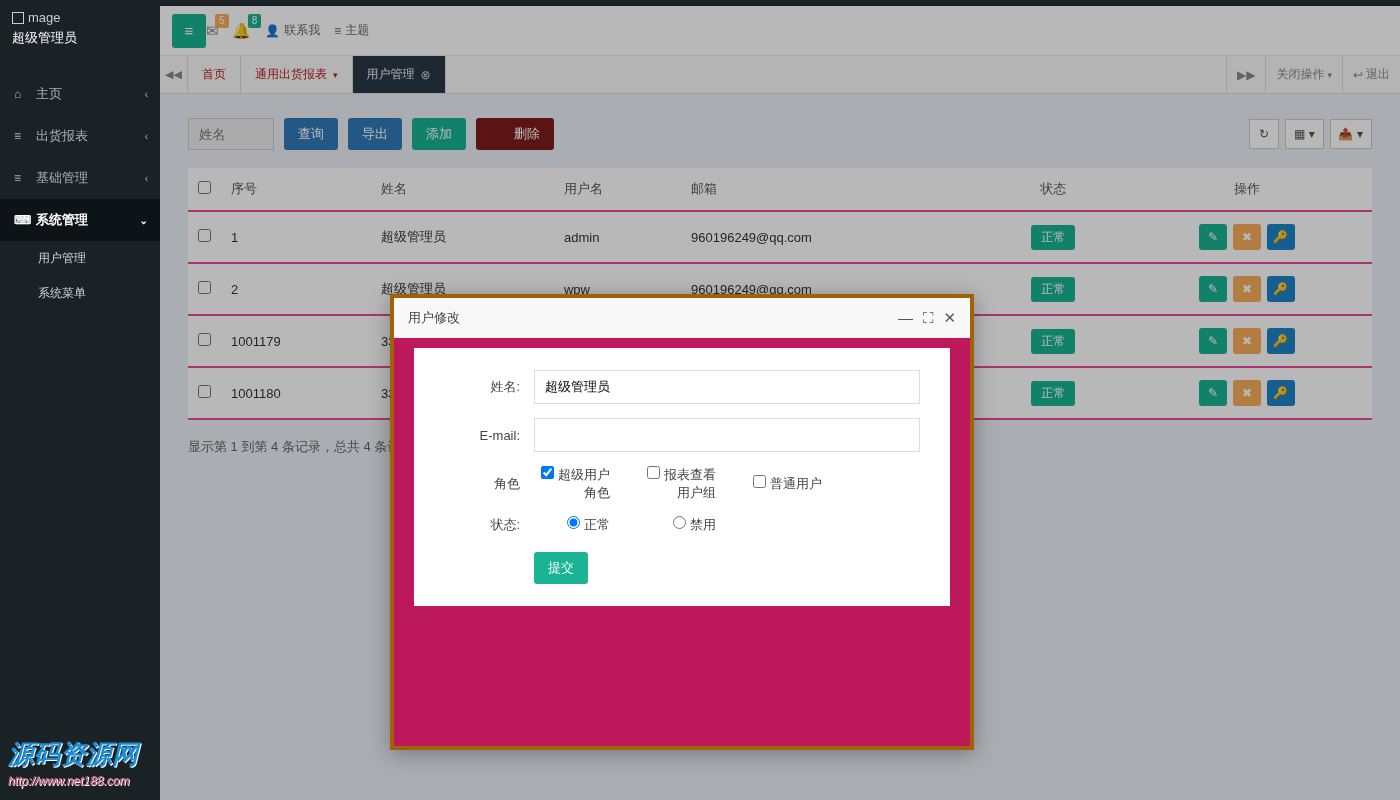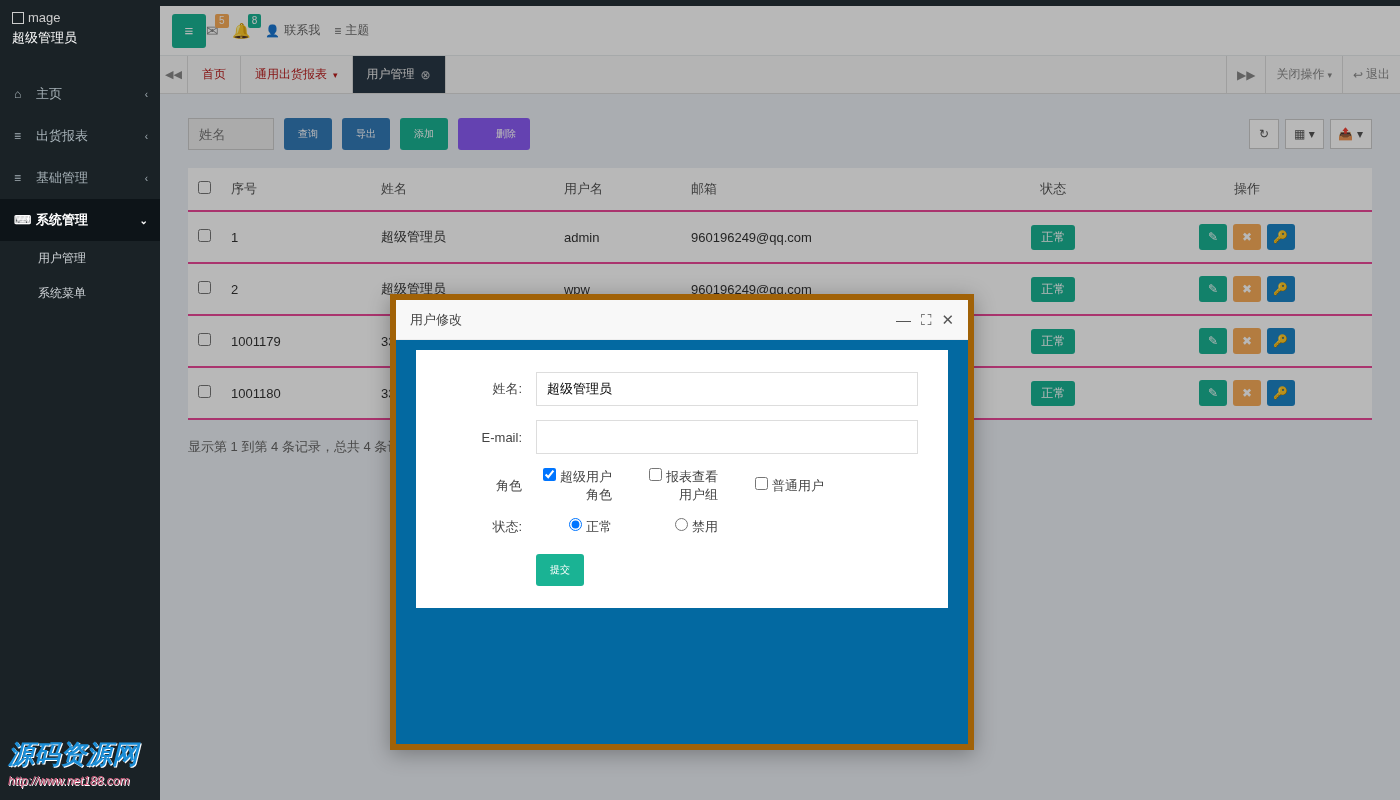--- a/index.html
+++ b/index.html
@@ -34,38 +34,38 @@
 .tabbar .tab-nav { width: 28px; display: flex; align-items: center; justify-content: center; border-right: 1px solid #ddd; color: #888; cursor: pointer; font-size: 11px; }
 .tabbar .tab { padding: 0 14px; display: flex; align-items: center; border-right: 1px solid #ddd; cursor: pointer; color: #b91c1c; font-size: 12px; gap: 6px; }
 .tabbar .tab.active { background: #293846; color: #eee; }
 .tabbar .tab .close { font-size: 12px; opacity: .8; }
 .tabbar .spacer { flex: 1; }
 .tabbar .right-ctrl { display: flex; align-items: center; padding: 0 10px; border-left: 1px solid #ddd; color: #888; font-size: 12px; cursor: pointer; gap: 3px; }
 
 .content { padding: 24px 28px; position: relative; }
 .toolbar { display: flex; align-items: center; gap: 10px; margin-bottom: 18px; }
 .toolbar input[type=text] { height: 32px; padding: 0 10px; border: 1px solid #ccc; background: #eee; width: 86px; }
-.btn { height: 32px; padding: 0 14px; border: none; border-radius: 3px; color: #fff; cursor: pointer; font-size: 10px; text-align: center; }
+.btn { height: 32px; padding: 0 14px; border: none; border-radius: 3px; color: #fff; cursor: pointer; font-size: 13px; text-align: center; }
 .btn-primary { background: #337ab7; }
 .btn-success { background: #1ab394; }
-.btn-danger { background: #8b5cf6; padding-left: 38px; }
+.btn-danger { background: #7f1d1d; padding-left: 38px; }
 .toolbar .right-tools { margin-left: auto; display: flex; gap: 6px; }
 .toolbar .right-tools .tool { height: 30px; min-width: 30px; border: 1px solid #ccc; background: #fff; display: flex; align-items: center; justify-content: center; padding: 0 8px; color: #555; cursor: pointer; font-size: 12px; }
 
 table.data { width: 100%; border-collapse: collapse; background: #fff; }
 table.data th, table.data td { text-align: left; padding: 12px 10px; border-bottom: 2px solid #ec4899; font-size: 13px; }
 table.data th { color: #555; font-weight: normal; background: #fff; }
 table.data td.center, table.data th.center { text-align: center; }
 .status-badge { display: inline-block; padding: 4px 10px; background: #1ab394; color: #fff; border-radius: 3px; font-size: 12px; }
 .row-actions { display: flex; gap: 6px; justify-content: center; }
 .ibtn { width: 28px; height: 26px; border: none; border-radius: 3px; color: #fff; display: flex; align-items: center; justify-content: center; cursor: pointer; font-size: 12px; }
 .footer-note { color: #666; margin-top: 18px; font-size: 13px; }
 
 .overlay { position: absolute; left: 160px; top: 6px; right: 0; bottom: 0; background: rgba(0,0,0,.28); }
-.dialog { position: absolute; left: 390px; top: 294px; width: 584px; height: 456px; background: #0369a1; box-shadow: 0 4px 20px rgba(0,0,0,.3); border: 6px solid #a16207; }
+.dialog { position: absolute; left: 390px; top: 294px; width: 584px; height: 456px; background: #be185d; box-shadow: 0 4px 20px rgba(0,0,0,.3); border: 4px solid #a16207; }
 .dialog-header { height: 40px; background: #f8f8f8; border-bottom: 1px solid #eee; display: flex; align-items: center; padding: 0 14px; }
 .dialog-header .title { color: #444; font-size: 13px; }
 .dialog-header .ctrls { margin-left: auto; display: flex; gap: 10px; color: #555; }
 .dialog-header .ctrls span { cursor: pointer; font-size: 15px; }
 .dialog-body { background: #fff; margin: 10px 20px 20px; padding: 22px 30px; }
 .form-row { display: flex; align-items: center; margin-bottom: 14px; }
 .form-row label { width: 90px; text-align: right; font-size: 13px; color: #444; padding-right: 14px; }
 .form-row .field { flex: 1; }
 .form-row .field input[type=text] { width: 100%; height: 34px; padding: 0 10px; border: 1px solid #ddd; font-size: 13px; }
 .form-row .field input[type=text]:disabled { background: #eee; }

